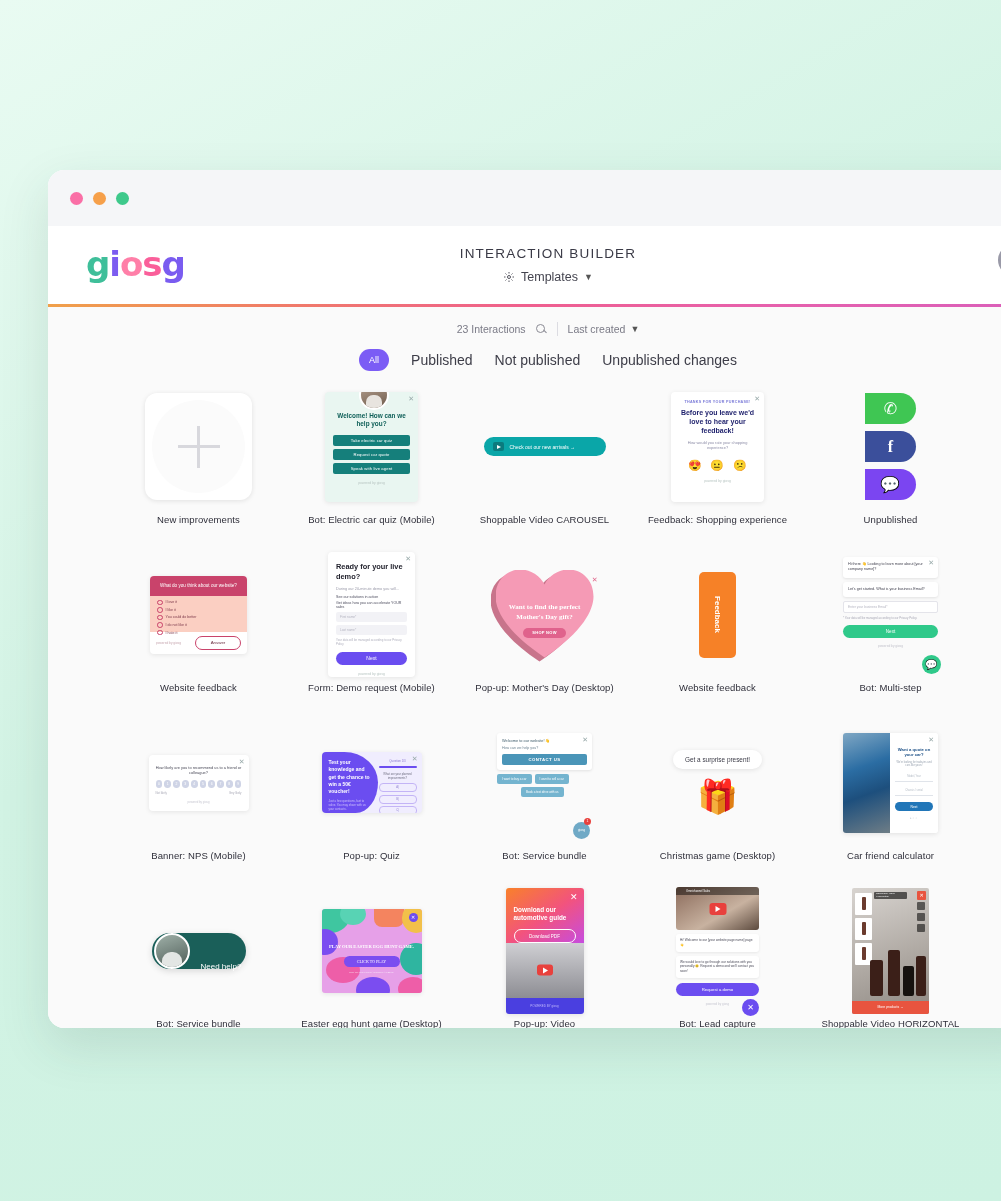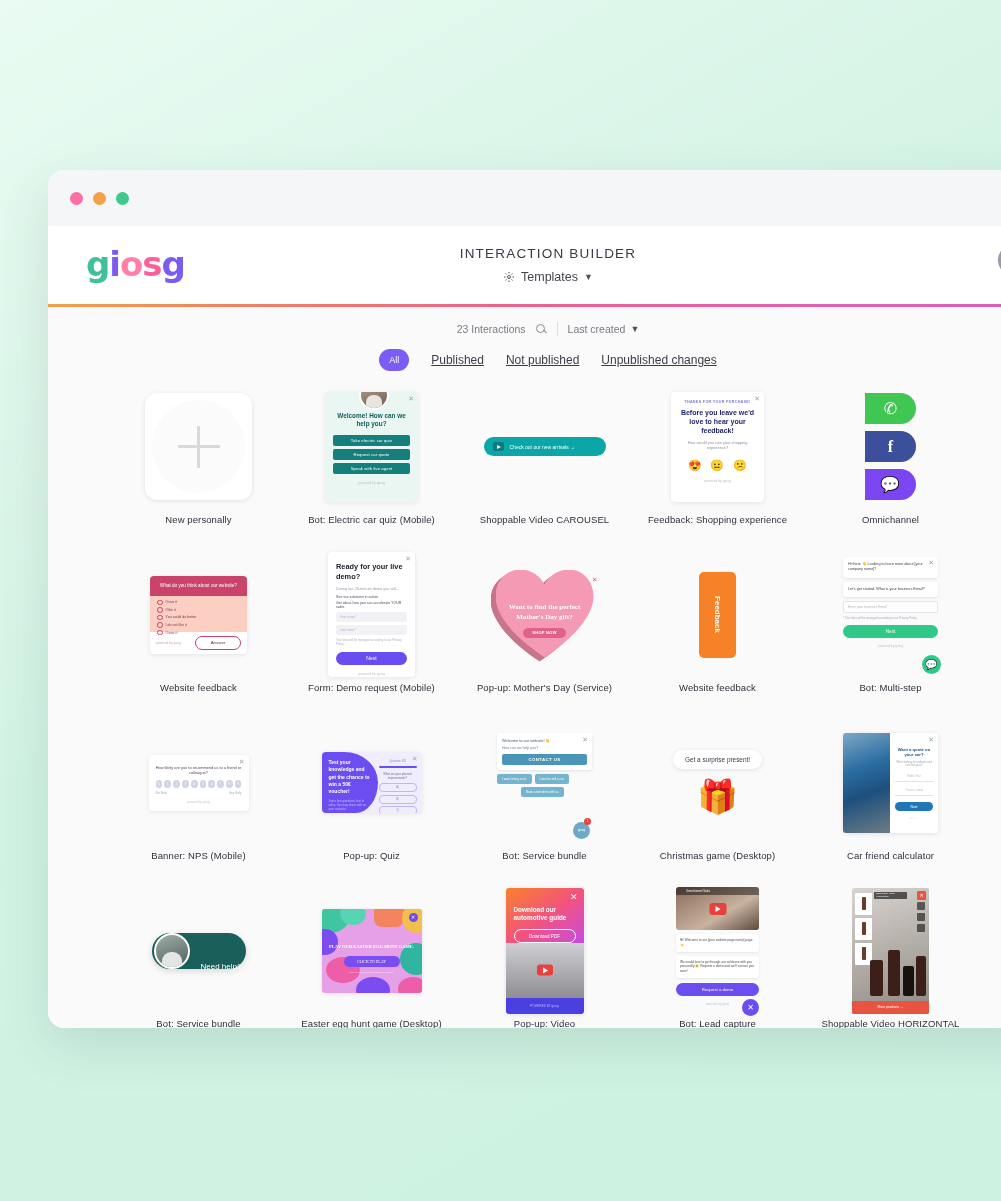--- a/index.html
+++ b/index.html
@@ -49,21 +49,21 @@
   .toolbar{display:flex;align-items:center;justify-content:center;gap:10px;padding-top:15px;font-size:10.5px;color:#7a7a86;}
   .tb-count{color:#7a7a86;}
   .tb-sep{width:1px;height:14px;background:#dcdce2;}
   .search-ic{width:11px;height:11px;position:relative;display:inline-block;}
   .search-ic::before{content:"";position:absolute;left:0;top:0;width:7px;height:7px;border:1.3px solid #8a8a94;border-radius:50%;}
   .search-ic::after{content:"";position:absolute;left:7px;top:7px;width:4px;height:1.3px;background:#8a8a94;transform:rotate(45deg);}
   .sort{display:flex;align-items:center;gap:5px;}
   .filters{display:flex;align-items:center;justify-content:center;gap:22px;margin-top:13px;}
   .pill{width:30px;height:22px;border-radius:12px;background:#7b5cf5;color:#fff;font-size:9px;
         display:flex;align-items:center;justify-content:center;}
-  .filter{font-size:12px;color:#3d3d48;text-decoration:underline;}
+  .filter{font-size:14px;color:#3d3d48;}
   
   .grid{display:grid;grid-template-columns:repeat(6,173px);column-gap:0;row-gap:0;padding-left:64px;margin-top:10px;}
   .cell{width:173px;height:168px;display:flex;flex-direction:column;align-items:center;}
   .thumb{width:150px;height:131px;display:flex;align-items:center;justify-content:center;position:relative;}
   .cap{font-size:9.5px;color:#2f2f3a;text-align:center;margin-top:2px;font-weight:500;letter-spacing:.1px;}
   
   .newint{width:107px;height:107px;background:#fff;border-radius:12px;box-shadow:0 1px 5px rgba(0,0,0,.10);
     display:flex;align-items:center;justify-content:center;}
   .newint .circ{width:93px;height:93px;border-radius:50%;background:#fbfbfb;display:flex;align-items:center;justify-content:center;}
   .plus{position:relative;width:42px;height:42px;}
@@ -289,21 +289,21 @@
     <div class="grid">
 
       <div class="cell">
         <div class="thumb">
           <div class="newint">
               <div class="circ">
                 <div class="plus"></div>
               </div>
             </div>
         </div>
-        <div class="cap">New personally</div>
+        <div class="cap">New improvements</div>
       </div>
 
       <div class="cell">
         <div class="thumb">
           <div class="botq mini">
             <div class="bot-av"></div>
             <span class="x">✕</span>
             <h5>Welcome! How can we help you?</h5>
             <div class="botbtn">Take electric car quiz</div>
             <div class="botbtn">Request car quote</div>
@@ -349,21 +349,21 @@
                 <span class="om-ic">✆</span>
               </div>
             <div class="om-fb">
                 <span class="om-ic" style="font-family:'Liberation Serif',serif;font-weight:bold;">f</span>
               </div>
             <div class="om-gi">
                 <span class="om-ic">💬</span>
               </div>
           </div>
         </div>
-        <div class="cap">Omnichannel</div>
+        <div class="cap">Unpublished</div>
       </div>
 
       <div class="cell">
         <div class="thumb" style="justify-content:flex-start">
           
         </div>
 
       </div>
 
       <div class="cell">
@@ -425,21 +425,21 @@
           <div class="heart">
             <div class="sh2"></div>
               <div class="sh"></div>
             <span class="x" style="color:#e06a8d;right:-4px;top:6px">✕</span>
             <div class="tx">
               <h5>Want to find the perfect Mother's Day gift?</h5>
               <span class="b">SHOP NOW</span>
             </div>
           </div>
         </div>
-        <div class="cap">Pop-up: Mother's Day (Service)</div>
+        <div class="cap">Pop-up: Mother's Day (Desktop)</div>
       </div>
 
       <div class="cell">
         <div class="thumb">
           <div class="ftab">
             <span>Feedback</span>
           </div>
         </div>
         <div class="cap">Website feedback</div>
       </div>

